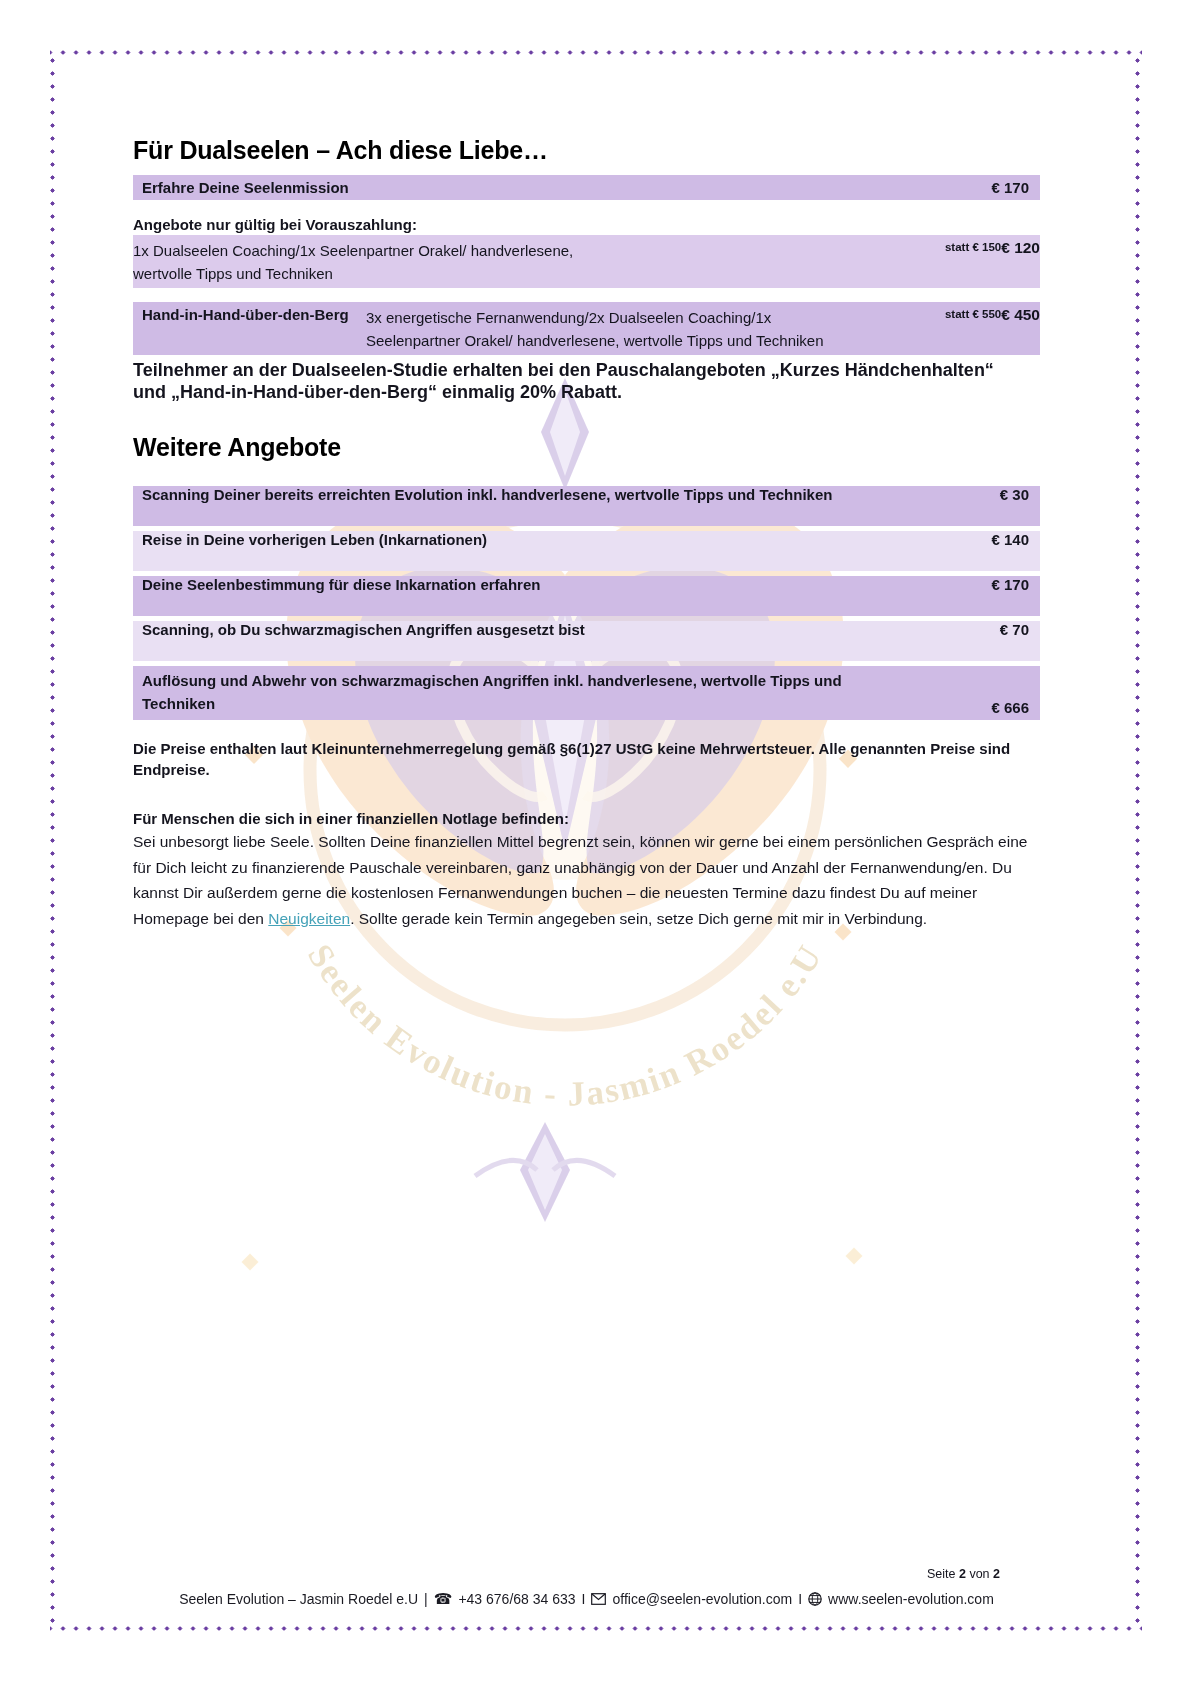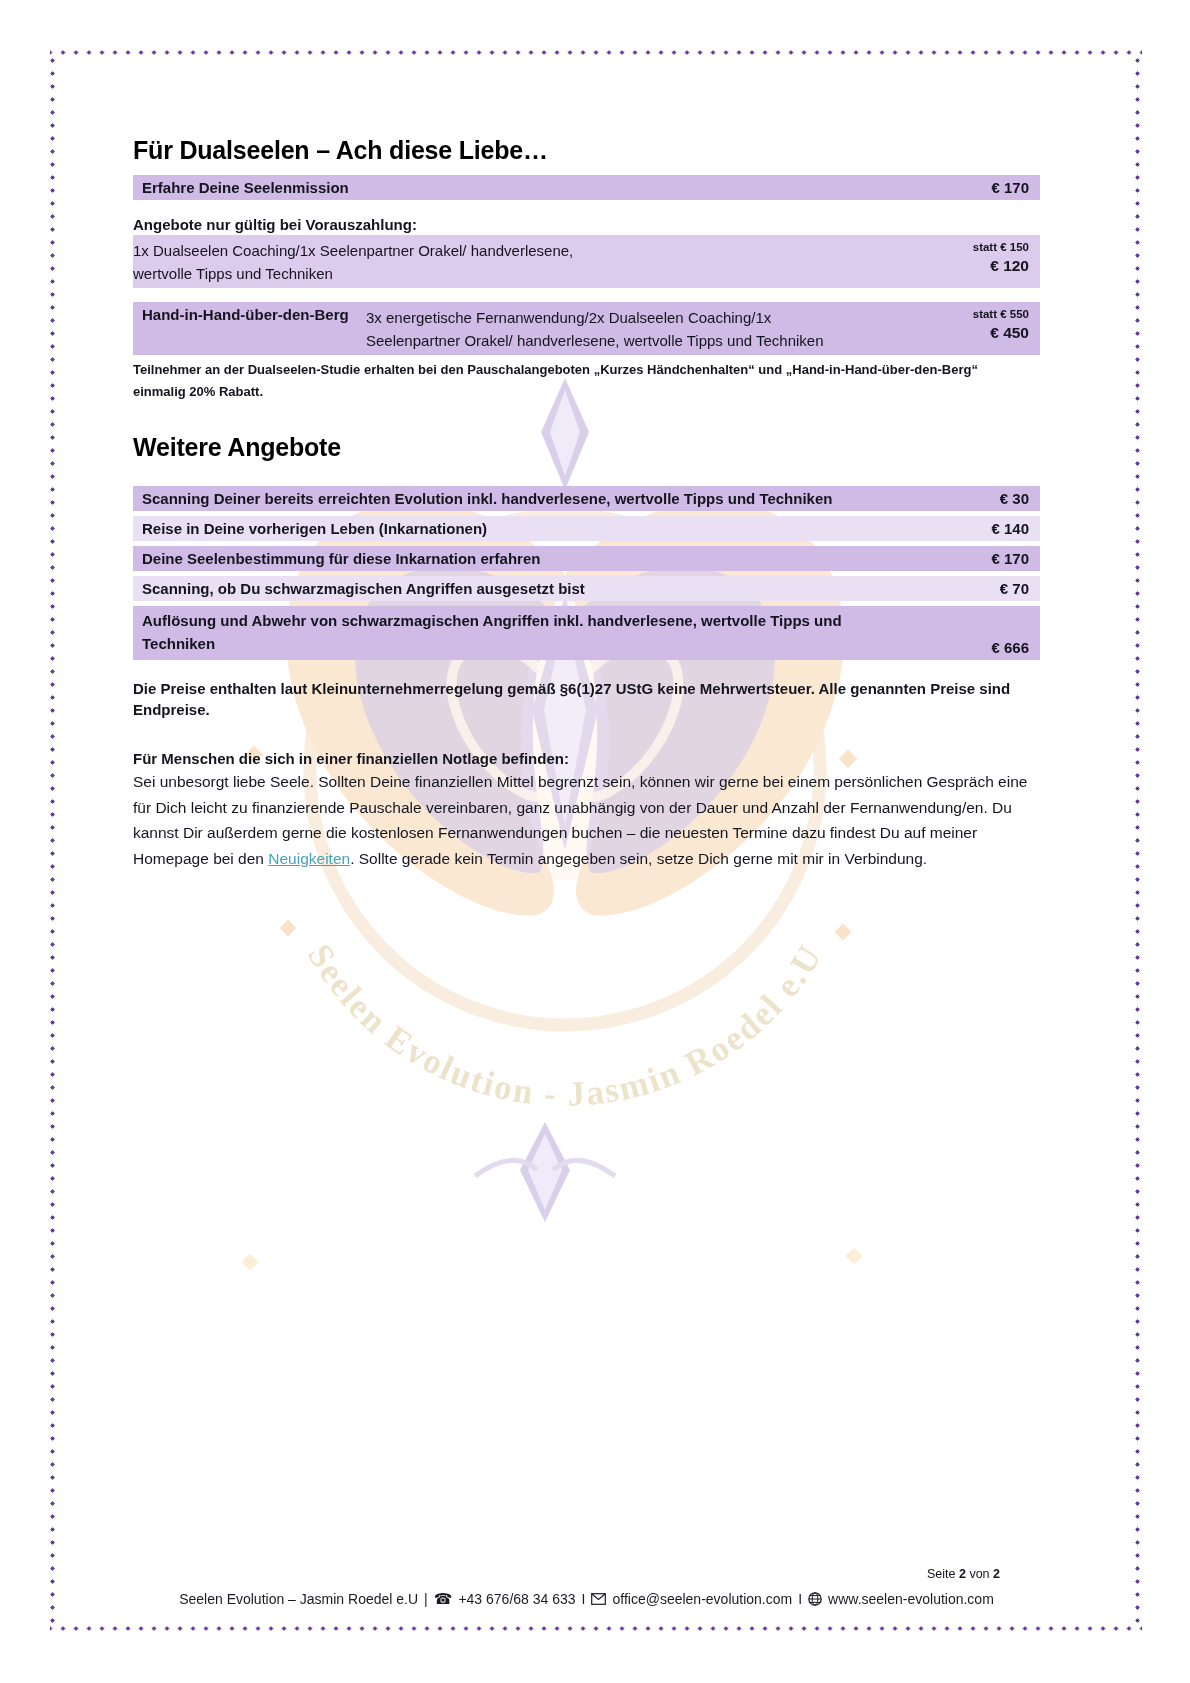--- a/index.html
+++ b/index.html
@@ -37,27 +37,27 @@
   .prow .lbl { font-size:15px; font-weight:700; padding-left:9px; white-space:nowrap; }
   .prow .prc { margin-left:auto; font-size:15px; font-weight:700; padding-right:11px; white-space:nowrap; }
 
   .prepay { margin-top:16px; margin-bottom:2px; font-size:15px; font-weight:700; }
 
   .pkg { display:flex; min-height:49px; padding:2px 0 3px 0; box-sizing:border-box; }
   .pkg.first { background:var(--row-pkg1,#DCCBEC); }
   .pkg.second { background:var(--row-pkg2,#CFBBE5); margin-top:14px; }
   .pkg .name { width:233px; padding-left:9px; font-size:15px; font-weight:700; padding-top:2px; box-sizing:border-box; }
   .pkg .desc { width:500px; font-size:15px; font-weight:400; line-height:23px; padding-top:2px; }
-  .pkg .prices { margin-left:auto; text-align:right; padding-right:11px; display:flex; flex-direction:column; }
+  .pkg .prices { margin-left:auto; display:flex; flex-direction:row; }
   .pkg .statt { font-size:11.5px; font-weight:700; line-height:15px; padding-top:3px; }
   .pkg .now { font-size:15.5px; font-weight:700; line-height:21px; }
 
-  .study { margin:4px 12px 0 0; font-size:13px; font-weight:700; line-height:22px; }
-
-  .wrow { display:flex; align-items:center; height:25px; margin-bottom:5px; background:var(--row-light,#E9E0F3); }
+  .study { margin:4px 12px 0 0; font-size:18px; font-weight:700; line-height:22px; }
+
+  .wrow { display:flex; height:40px; margin-bottom:5px; background:var(--row-light,#E9E0F3); }
   .wrow.dark { background:var(--row-dark,#CFBBE5); }
   .wrow .lbl { font-size:15px; font-weight:700; padding-left:9px; }
   .wrow .prc { margin-left:auto; font-size:15px; font-weight:700; padding-right:11px; white-space:nowrap; }
   .wrow.tall { height:auto; min-height:49px; align-items:flex-end; padding:2px 0 3px 0; }
   .wrow.tall .lbl { align-self:flex-start; max-width:720px; line-height:23px; padding-top:1px; }
   .wrow.tall .prc { padding-bottom:1px; }
 
   .taxnote { margin:18px 0 0 0; text-align:left; font-size:15px; font-weight:700; line-height:21px; }
 
   .notlage-h { margin:30px 0 0 0; font-size:15px; font-weight:700; }

